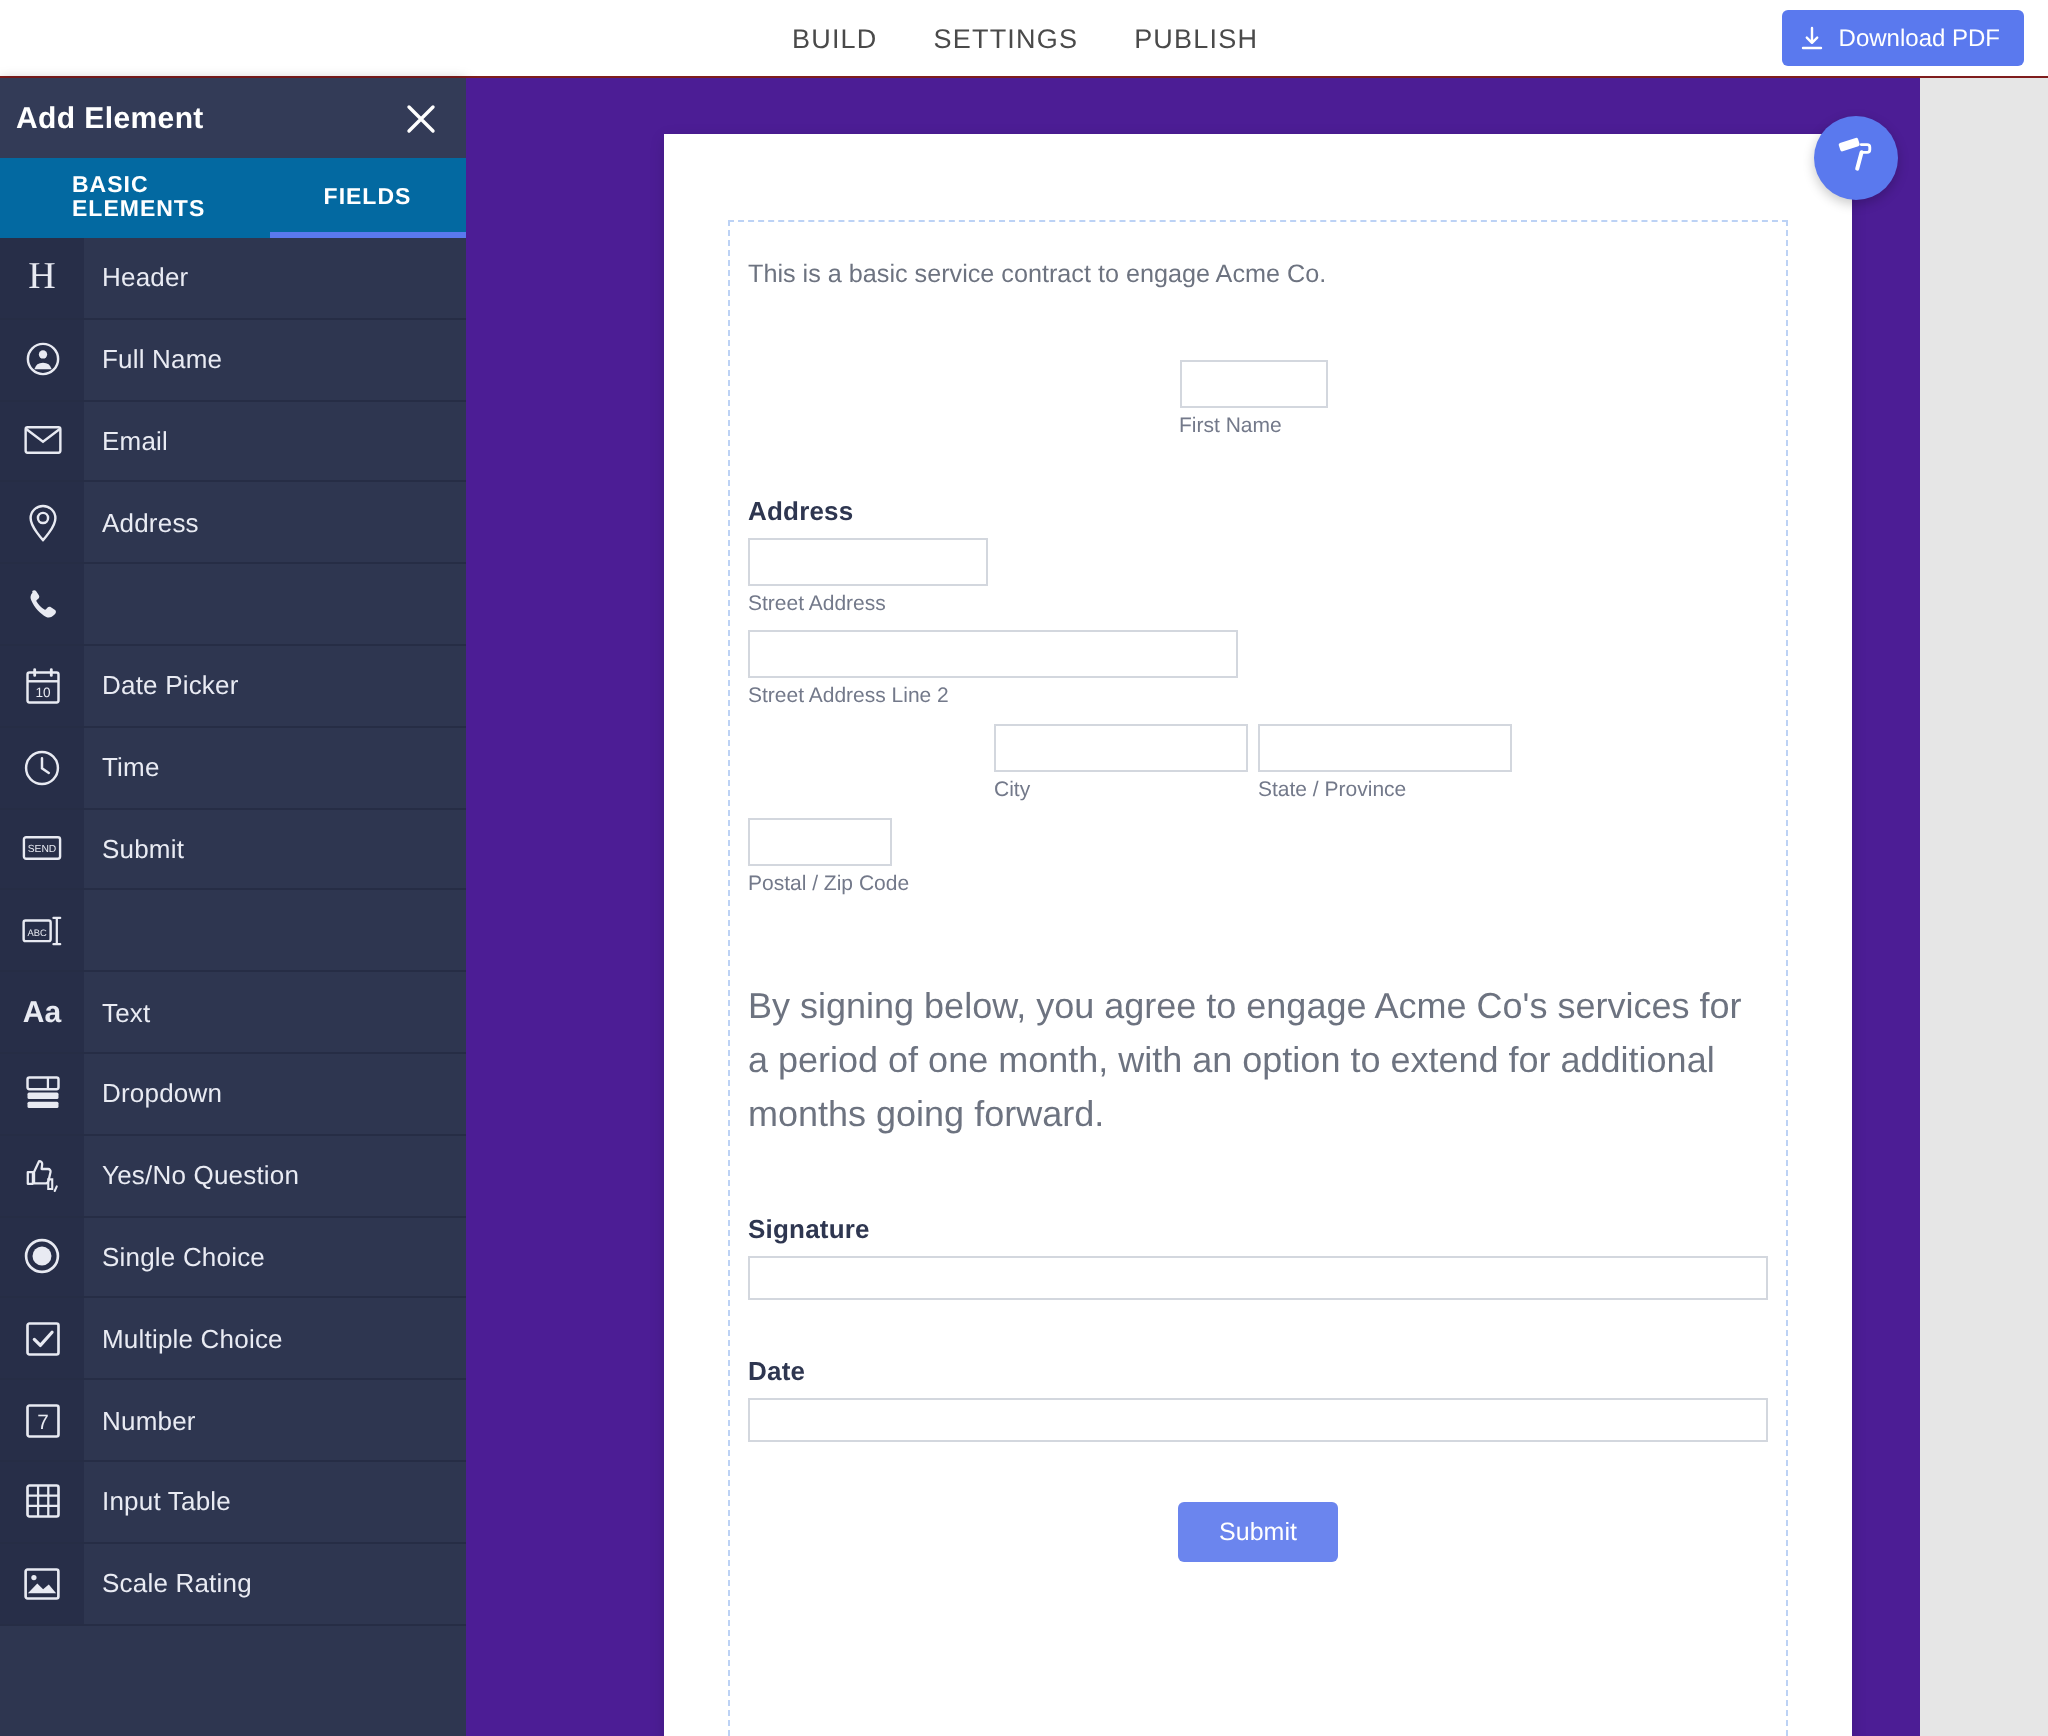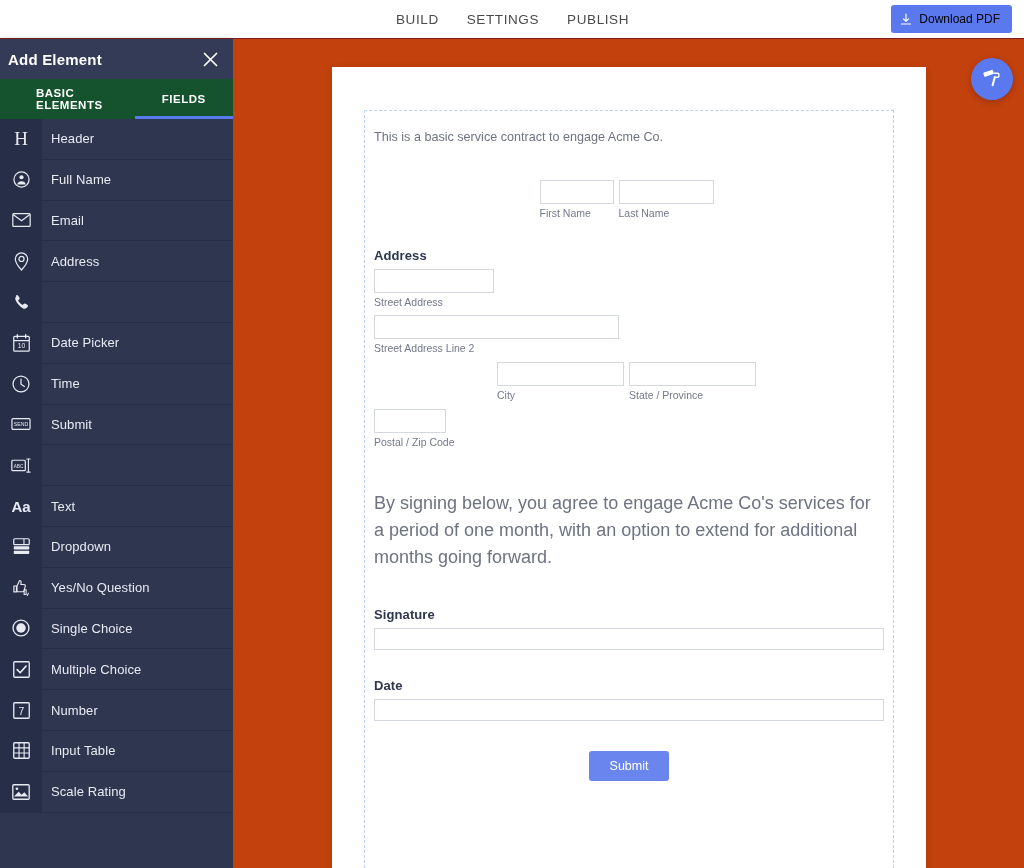--- a/index.html
+++ b/index.html
@@ -22,21 +22,21 @@
   }
   .topnav .navitem {
     font-size: 13.5px; letter-spacing: .6px; color: #4a4a4a;
     font-weight: 400; cursor: pointer; white-space: nowrap;
   }
   .dl-btn {
     position: absolute; right: 12px; top: 5px;
     height: 28px; padding: 0 12px 0 9px;
     background: #5a79ee; border: none; border-radius: 3px;
     display: flex; align-items: center; gap: 7px;
-    color: #000000; font-size: 12px; font-family: "Liberation Sans", sans-serif;
+    color: #ffffff; font-size: 12px; font-family: "Liberation Sans", sans-serif;
     cursor: pointer;
   }
   .dl-btn svg { display: block; }
 
   
   .panel {
     position: absolute; left: 0; top: 39px; width: 233px; height: 829px;
     background: #2e3650;
     box-shadow: 0 1px 6px rgba(0,0,0,.28);
   }
@@ -44,21 +44,21 @@
     height: 40px; background: #333b57;
     display: flex; align-items: center; justify-content: space-between;
     padding: 0 14px 0 8px;
   }
   .panel-title {
     color: #fff; font-size: 15px; font-weight: bold; letter-spacing: .2px;
   }
   .panel-close { color: #fff; cursor: pointer; line-height: 0; }
 
   .tabs {
-    height: 40px; background: #14532d;
+    height: 40px; background: #0369a1;
     display: flex; align-items: stretch; padding-left: 36px;
   }
   .tab {
     flex: 1; display: flex; align-items: center; justify-content: center;
     color: #fff; font-size: 11.5px; font-weight: bold; letter-spacing: .5px;
     cursor: pointer; position: relative;
   }
   .tab.active::after {
     content: ""; position: absolute; left: 0; right: 0; bottom: 0;
     height: 3px; background: #5a79ee;
@@ -80,21 +80,21 @@
   .ellabel {
     flex: 1; display: flex; align-items: center; padding-left: 9px;
     color: #e9ebf3; font-size: 13px; letter-spacing: .1px;
   }
   .elicon svg { display: block; }
   .glyph { font-size: 16px; line-height: 1; }
 
   
   .canvas {
     position: absolute; left: 233px; top: 39px;
-    width: 791px; height: 829px; background: #c2410c;
+    width: 727px; height: 829px; background: #4c1d95;
     overflow: hidden;
   }
   .sheet {
     position: absolute; left: 99px; top: 28px;
     width: 594px; height: 830px; background: #fff;
     box-shadow: 0 2px 7px rgba(0,0,0,.13);
   }
   .formzone {
     position: absolute; left: 32px; top: 43px;
     width: 530px; height: 773px;
@@ -367,24 +367,20 @@
       <div class="fz-inner">
 
         <div class="intro">This is a basic service contract to engage Acme Co.</div>
 
         <div class="fieldblock">
           <div class="inrow">
             <div class="incell">
               <div class="txtin w-first"></div>
               <div class="sublabel">First Name</div>
             </div>
-            <div class="incell">
-              <div class="txtin w-last"></div>
-              <div class="sublabel">Last Name</div>
-            </div>
           </div>
         </div>
 
         <div class="fieldblock">
           <div class="flabel">Address</div>
 
           <div class="incell">
             <div class="txtin w-street"></div>
             <div class="sublabel">Street Address</div>
           </div>

